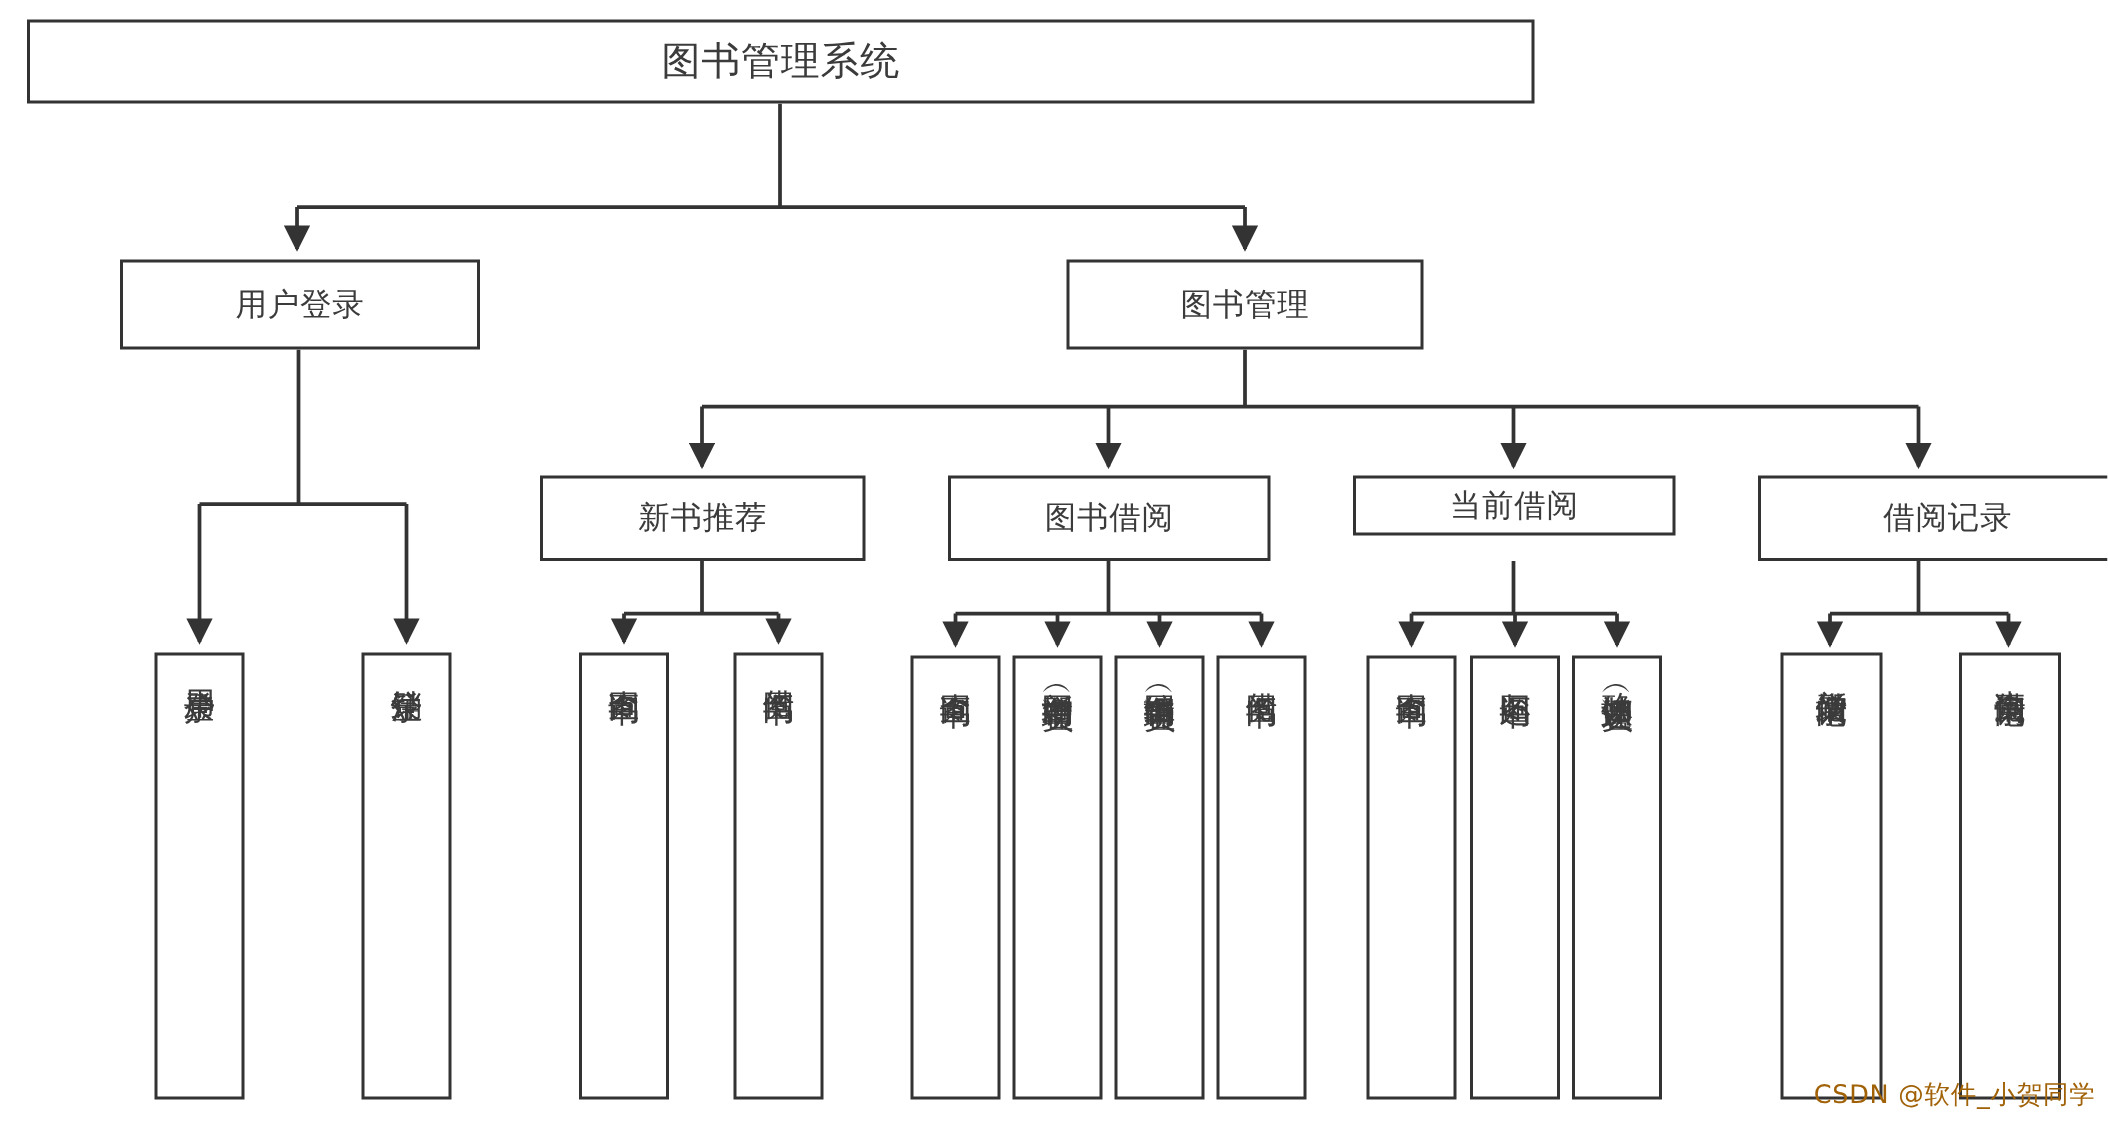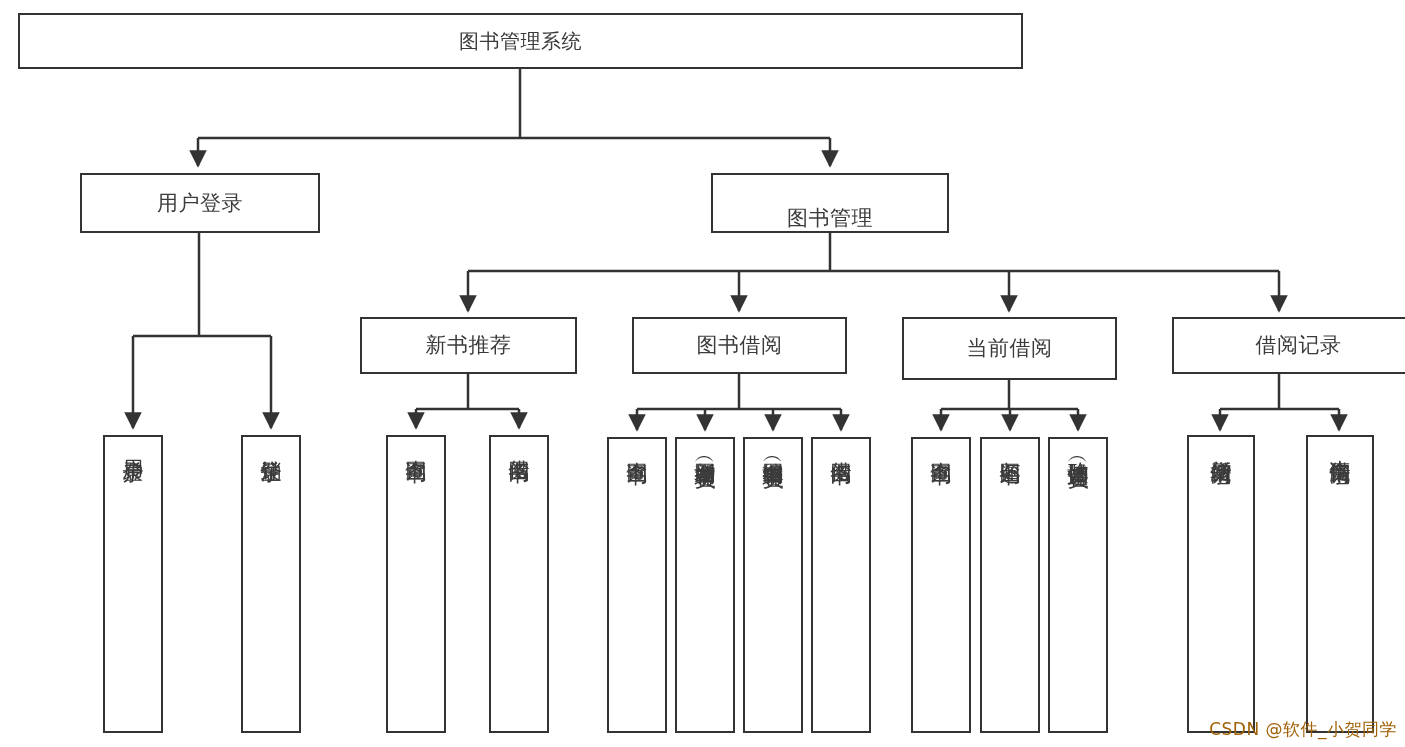--- a/index.html
+++ b/index.html
@@ -37,21 +37,21 @@
     justify-content: center;
     z-index: 2;
   }
   .node .label {
     font-size: 21px;
     line-height: 1.25;
     color: #3b3b3b;
     letter-spacing: 0.5px;
     white-space: nowrap;
   }
-  .node.root .label { font-size: 20px; }
+  .node.root .label { font-size: 26px; }
   .node.leaf {
     align-items: flex-start;
     justify-content: center;
     padding-top: 6px;
   }
   .node.leaf .label {
     writing-mode: vertical-rl;
     text-orientation: upright;
     font-size: 21px;
     line-height: 1.15;
@@ -124,31 +124,31 @@
     </g>
   </svg>
 
   <div class="node root" style="left:18px; top:13px; width:1005px; height:56px;">
     <span class="label">图书管理系统</span>
   </div>
 
   <div class="node" style="left:80px; top:173px; width:240px; height:60px;">
     <span class="label">用户登录</span>
   </div>
-  <div class="node" style="left:711px; top:173px; width:238px; height:60px;align-items:flex-end;">
+  <div class="node" style="left:711px; top:173px; width:238px; height:60px;">
     <span class="label">图书管理</span>
   </div>
 
   <div class="node" style="left:632px; top:317px; width:215px; height:57px;">
     <span class="label">图书借阅</span>
   </div>
   <div class="node" style="left:360px; top:317px; width:217px; height:57px;">
     <span class="label">新书推荐</span>
   </div>
-  <div class="node" style="left:902px; top:317px; width:215px; height:63px;">
+  <div class="node" style="left:902px; top:317px; width:215px; height:40px;">
     <span class="label">当前借阅</span>
   </div>
   <div class="node" style="left:1172px; top:317px; width:253px; height:57px;">
     <span class="label">借阅记录</span>
   </div>
 
   <div class="node leaf" style="left:103px; top:435px; width:60px; height:298px;">
     <span class="label">用户登录</span>
   </div>
   <div class="node leaf" style="left:241px; top:435px; width:60px; height:298px;">

